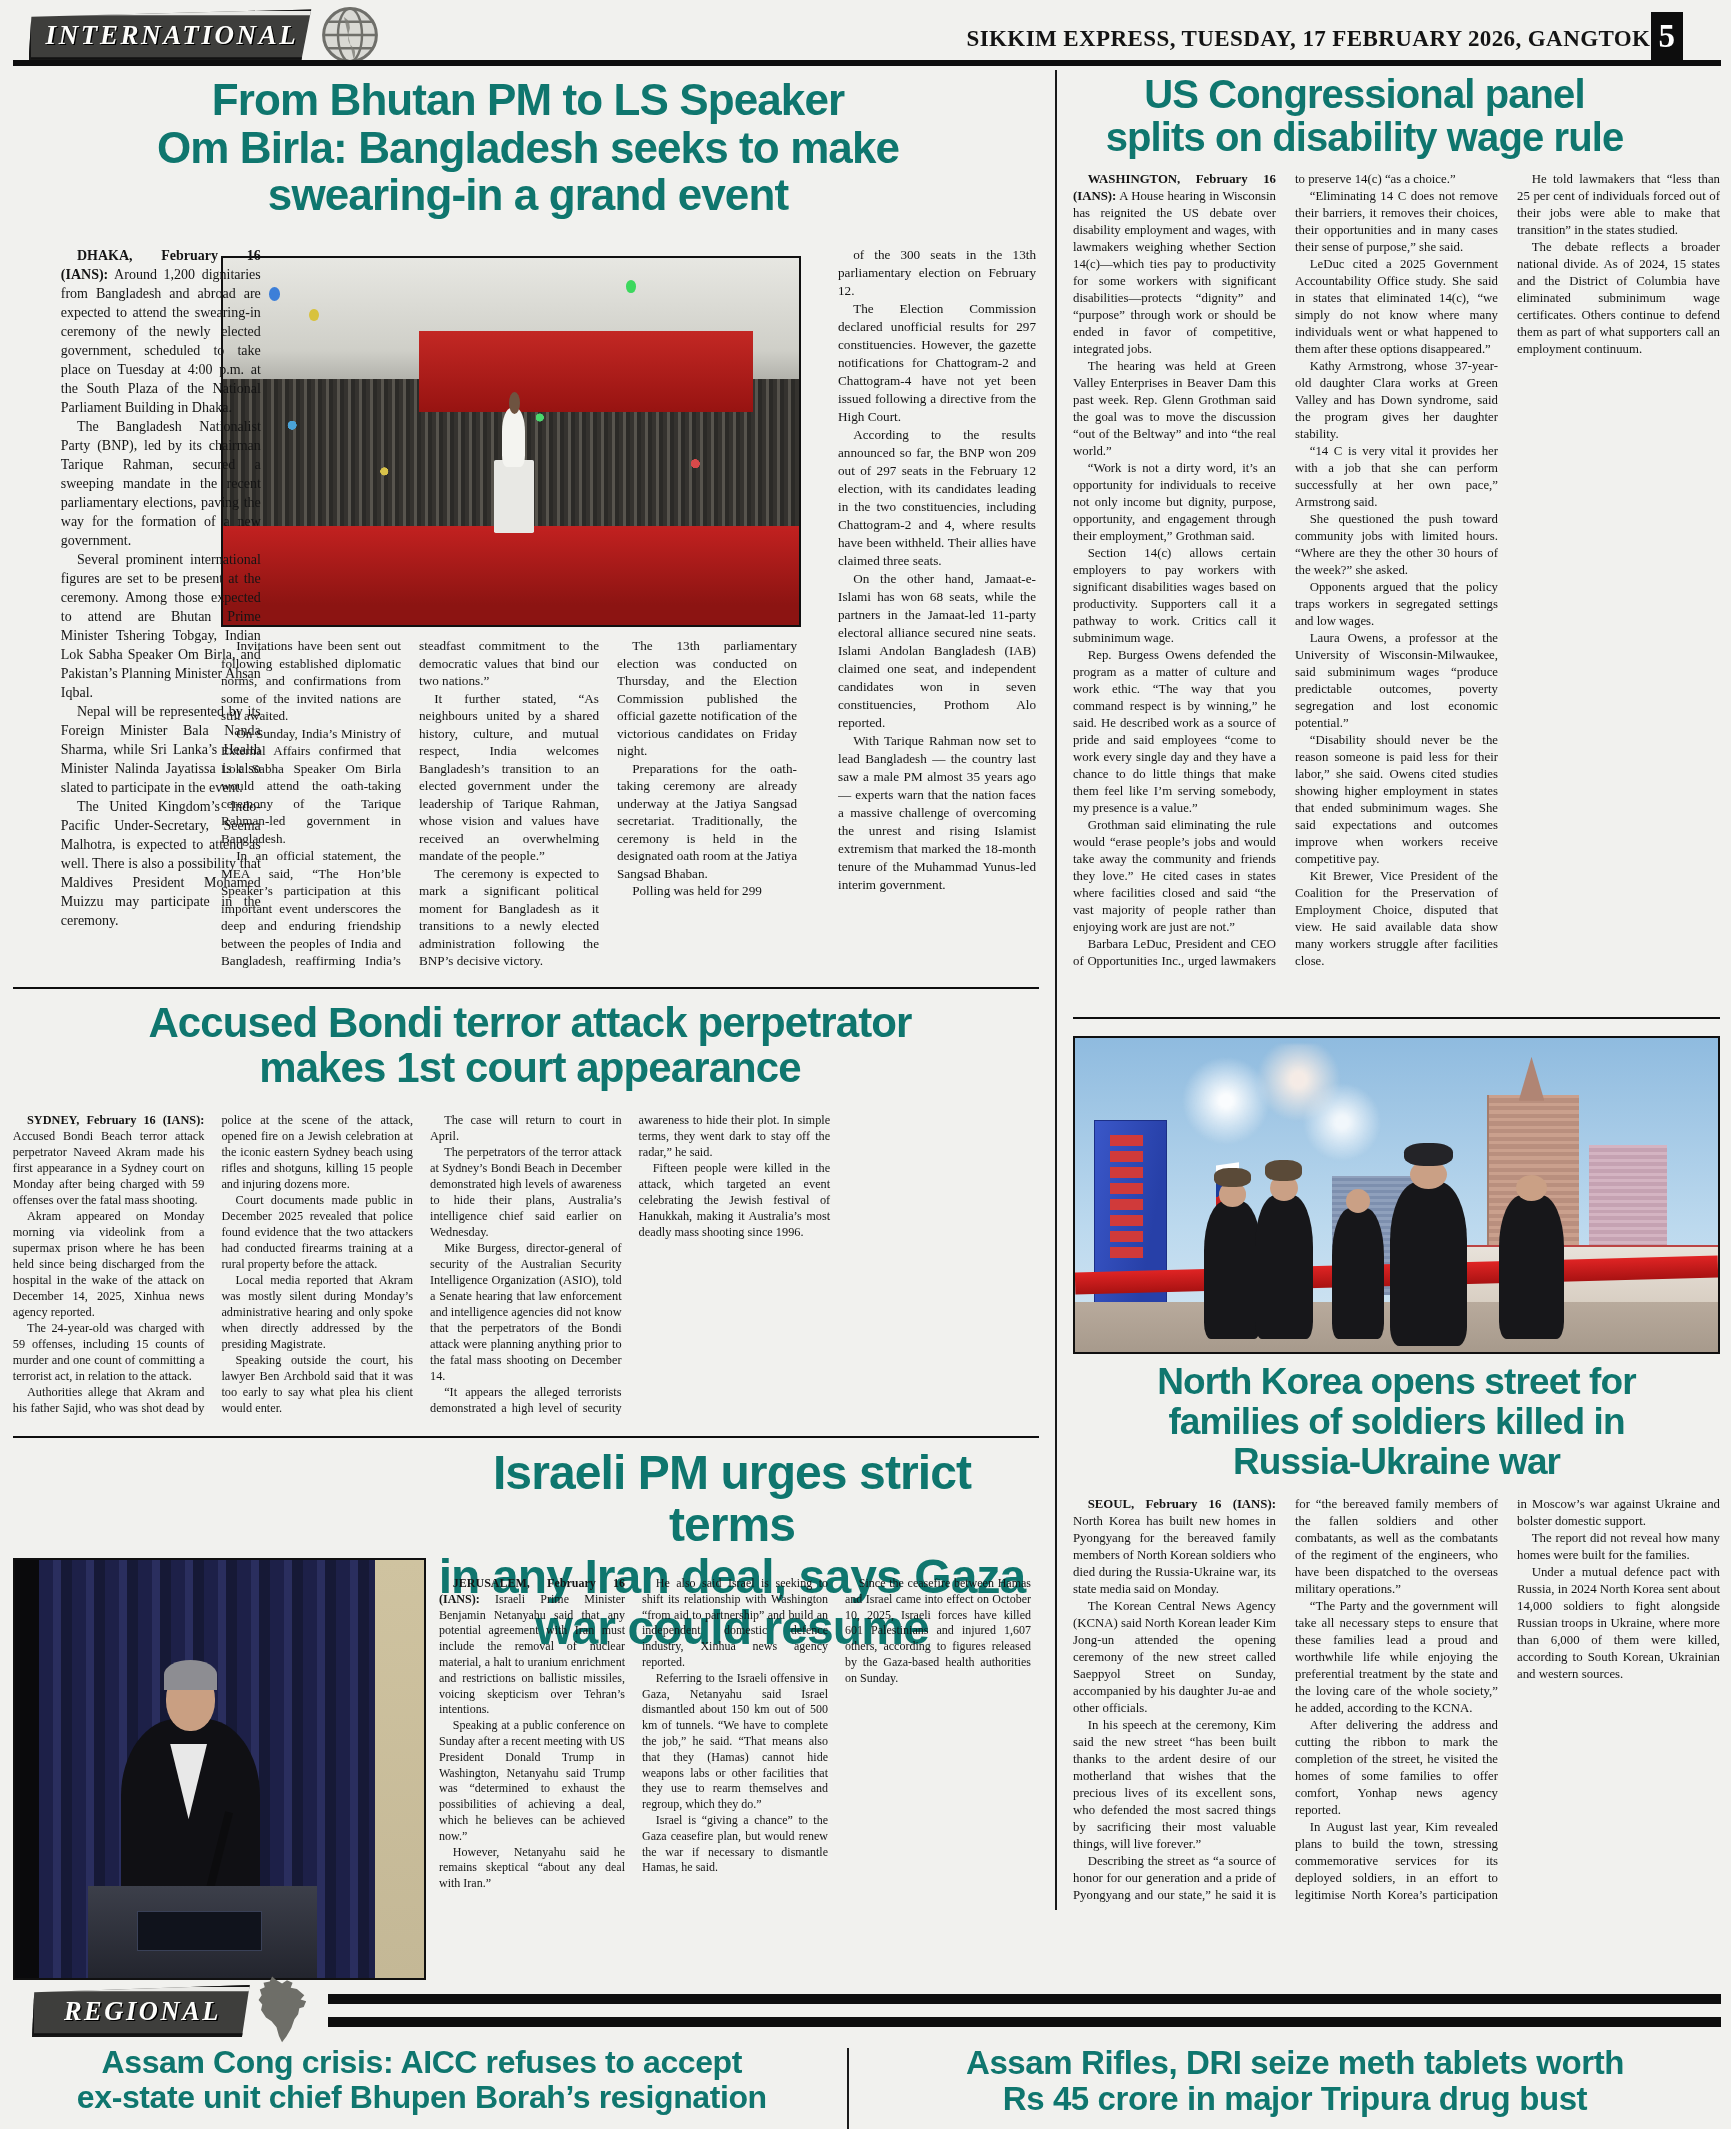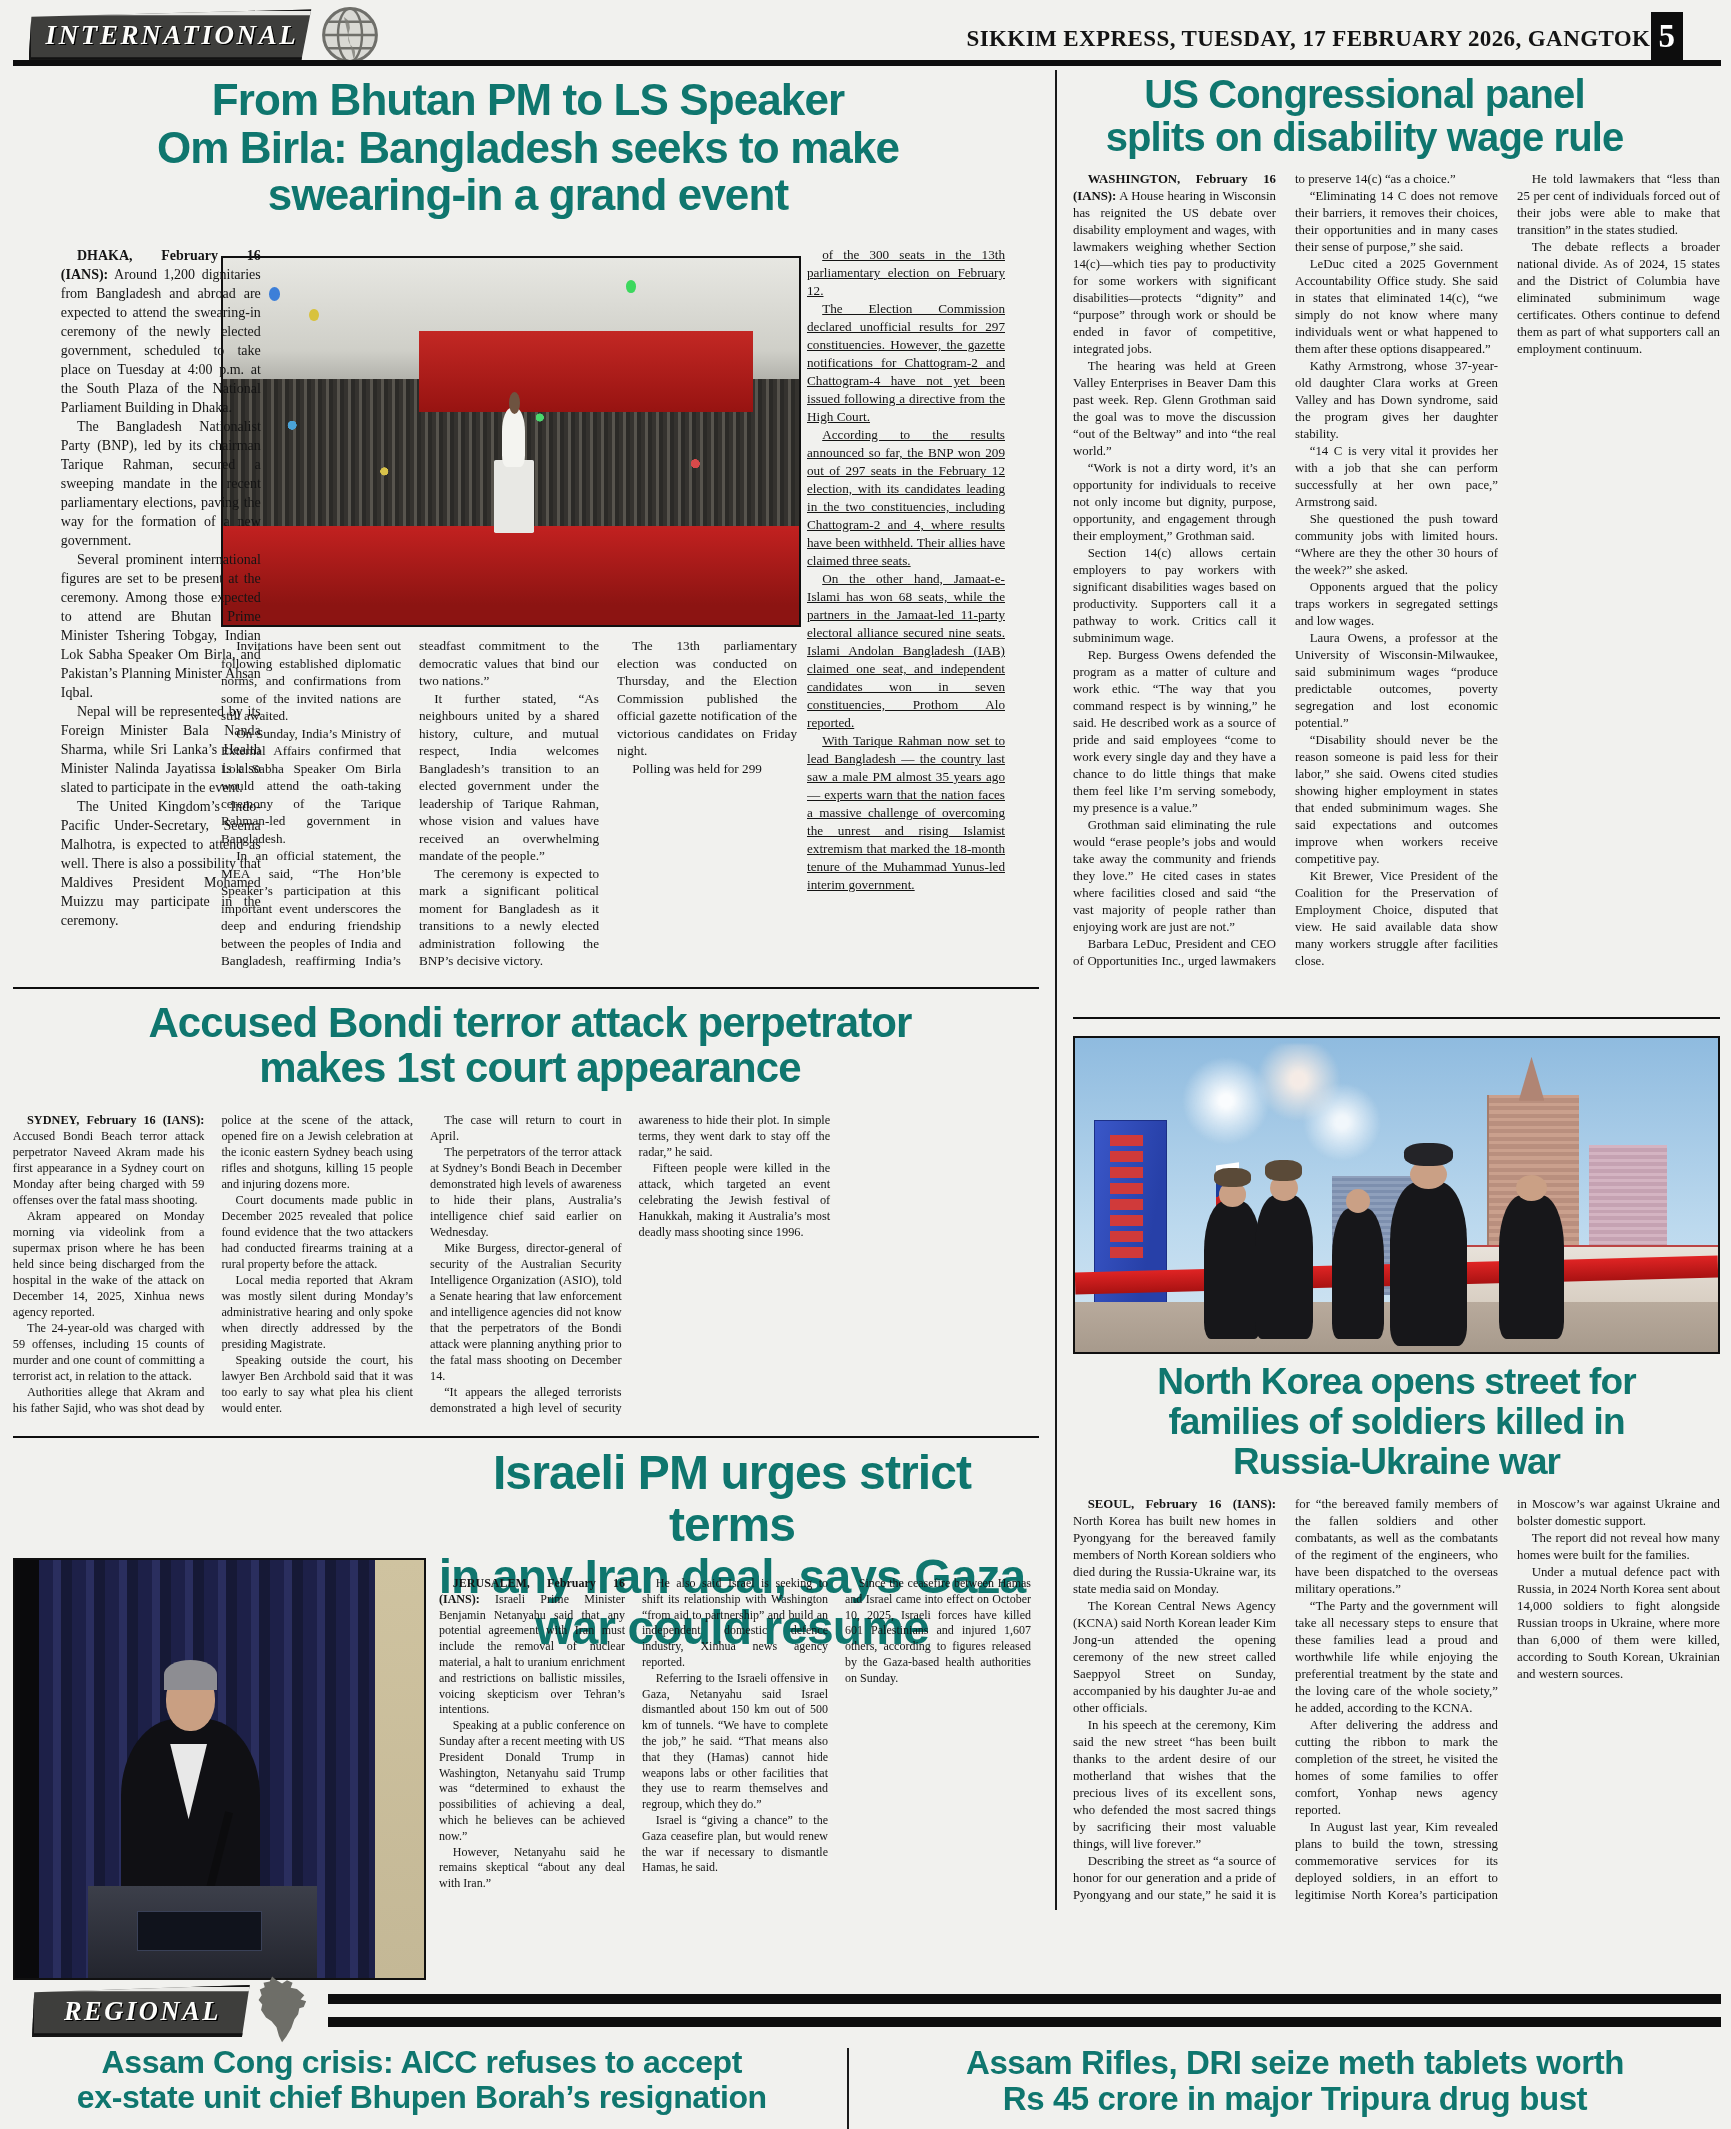--- a/index.html
+++ b/index.html
@@ -133,23 +133,24 @@
       <p class="para">Nepal will be represented by its Foreign Minister Bala Nanda Sharma, while Sri Lanka’s Health Minister Nalinda Jayatissa is also slated to participate in the event.</p>
       <p class="para">The United Kingdom’s Indo-Pacific Under-Secretary, Seema Malhotra, is expected to attend as well. There is also a possibility that Maldives President Mohamed Muizzu may participate in the ceremony.</p>
     </div>
   <div class="bodyflow" style="left:221px;top:637px;width:576px;height:343px;font-size:13.2px;line-height:17.5px;column-count:3;column-gap:18px;">
       <p class="para">Invitations have been sent out following established diplomatic norms, and confirmations from some of the invited nations are still awaited.</p>
       <p class="para">On Sunday, India’s Ministry of External Affairs confirmed that Lok Sabha Speaker Om Birla would attend the oath-taking ceremony of the Tarique Rahman-led government in Bangladesh.</p>
       <p class="para">In an official statement, the MEA said, “The Hon’ble Speaker’s participation at this important event underscores the deep and enduring friendship between the peoples of India and Bangladesh, reaffirming India’s steadfast commitment to the democratic values that bind our two nations.”</p>
       <p class="para">It further stated, “As neighbours united by a shared history, culture, and mutual respect, India welcomes Bangladesh’s transition to an elected government under the leadership of Tarique Rahman, whose vision and values have received an overwhelming mandate of the people.”</p>
       <p class="para">The ceremony is expected to mark a significant political moment for Bangladesh as it transitions to a newly elected administration following the BNP’s decisive victory.</p>
       <p class="para">The 13th parliamentary election was conducted on Thursday, and the Election Commission published the official gazette notification of the victorious candidates on Friday night.</p>
+      <p class="para">Preparations for the oath-taking ceremony are already underway at the Jatiya Sangsad secretariat. Traditionally, the ceremony is held in the designated oath room at the Jatiya Sangsad Bhaban.</p>
       <p class="para">Polling was held for 299</p>
     </div>
-  <div class="bodyflow" style="left:807px;top:246px;width:198px;height:733px;font-size:13.2px;line-height:18px;text-decoration:underline;">
+  <div class="bodyflow" style="left:838px;top:246px;width:198px;height:733px;font-size:13.2px;line-height:18px;">
       <p class="para">of the 300 seats in the 13th parliamentary election on February 12.</p>
       <p class="para">The Election Commission declared unofficial results for 297 constituencies. However, the gazette notifications for Chattogram-2 and Chattogram-4 have not yet been issued following a directive from the High Court.</p>
       <p class="para">According to the results announced so far, the BNP won 209 out of 297 seats in the February 12 election, with its candidates leading in the two constituencies, including Chattogram-2 and 4, where results have been withheld. Their allies have claimed three seats.</p>
       <p class="para">On the other hand, Jamaat-e-Islami has won 68 seats, while the partners in the Jamaat-led 11-party electoral alliance secured nine seats. Islami Andolan Bangladesh (IAB) claimed one seat, and independent candidates won in seven constituencies, Prothom Alo reported.</p>
       <p class="para">With Tarique Rahman now set to lead Bangladesh — the country last saw a male PM almost 35 years ago — experts warn that the nation faces a massive challenge of overcoming the unrest and rising Islamist extremism that marked the 18-month tenure of the Muhammad Yunus-led interim government.</p>
     </div>
 
   <div class="headline" style="left:1041px;top:73px;width:647px;font-size:40px;">
     <span>US Congressional panel</span><br>
     <span>splits on disability wage rule</span>

